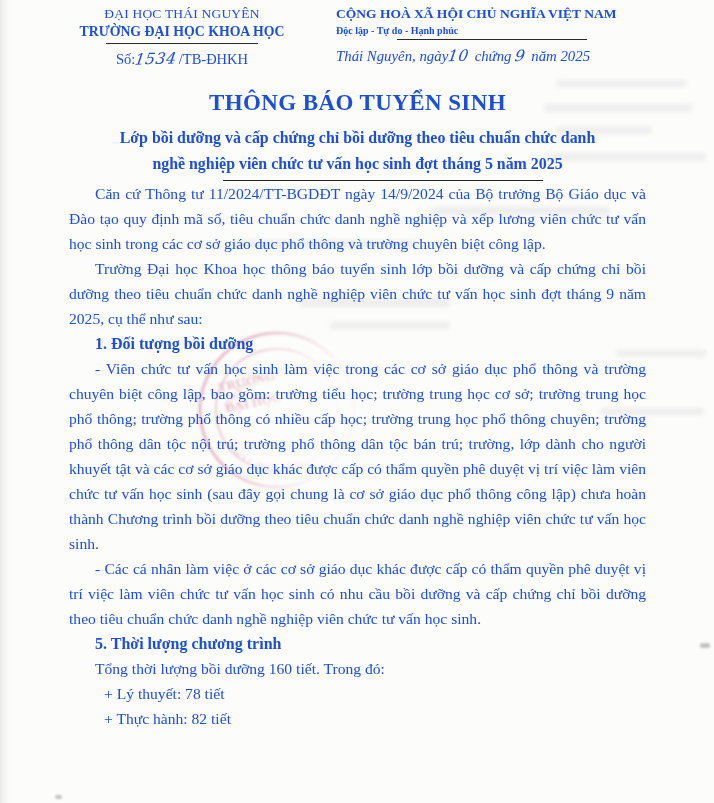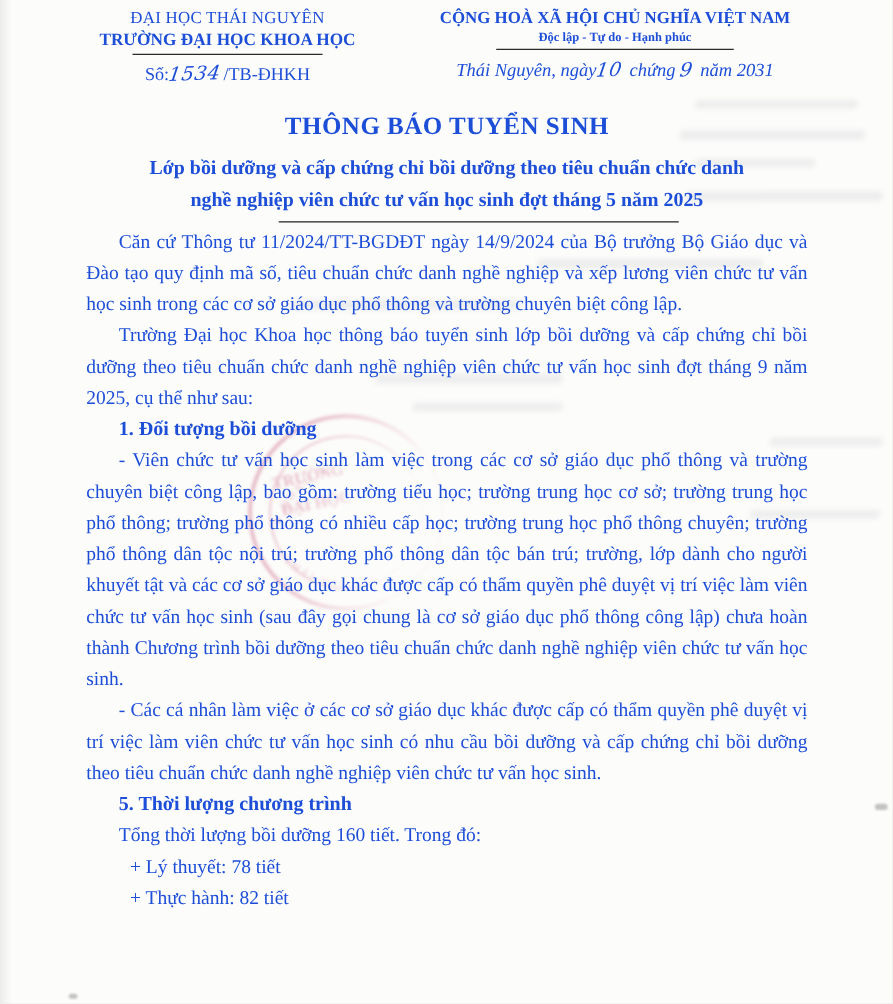--- a/index.html
+++ b/index.html
@@ -7,41 +7,41 @@
     position:relative;
     width:714px;height:803px;
     margin:0 auto;
     background:#fcfcfa;
     font-family:"Liberation Serif","DejaVu Serif",serif;
     color:#1d4ed8;
     overflow:hidden;
   }
   
   .hdr-left{position:absolute;left:58px;top:6px;width:248px;text-align:center;}
-  .hdr-right{position:absolute;left:336px;top:6px;width:312px;text-align:center;}
+  .hdr-right{position:absolute;left:336px;top:6px;width:312px;text-align:left;}
   .org1{font-size:13.5px;letter-spacing:.2px;}
   .org2{font-size:13.8px;font-weight:bold;margin-top:2px;}
   .org-underline{width:152px;border-top:1.4px solid #2a2a2a;margin:3px auto 0;}
   .doc-no{margin-top:6px;font-size:14.5px;}
   .nat1{font-size:13.5px;font-weight:bold;}
   .nat2{font-size:10px;font-weight:bold;margin-top:3px;}
   .nat-underline{width:190px;border-top:1.4px solid #2a2a2a;margin:3px auto 0;}
   .date-line{margin-top:7px;font-size:14.8px;font-style:italic;}
   .hand{
     display:inline-block;
     font-style:italic;
     font-family:"DejaVu Serif",serif;
     transform:skewX(-10deg) rotate(-2deg);
     letter-spacing:.5px;
     margin:0 2px 0 0;
     font-size:15.5px;
   }
   
   .title-block{position:absolute;left:69px;top:90px;width:577px;text-align:center;}
-  .t-main{font-size:20px;font-weight:bold;letter-spacing:.4px;font-family:Liberation Serif, serif;}
+  .t-main{font-size:23px;font-weight:bold;letter-spacing:.4px;font-family:Liberation Serif, serif;}
   .t-sub{font-size:15.9px;font-weight:bold;line-height:26px;margin-top:9px;}
   .t-underline{width:320px;border-top:1.6px solid #222;margin:3px 0 0 154px;}
   
   .body-block{position:absolute;left:69px;top:181px;width:577px;}
   .para{
     font-size:15.6px;line-height:25px;
     text-align:justify;text-indent:26px;margin:0;
   }
   .bold-heading{
     font-size:16px;font-weight:bold;line-height:25px;
@@ -118,21 +118,21 @@
       </div>
     </div>
     <div class="hdr-right">
       <div class="nat1">CỘNG HOÀ XÃ HỘI CHỦ NGHĨA VIỆT NAM</div>
       <div class="nat2">Độc lập - Tự do - Hạnh phúc</div>
       <div class="nat-underline"></div>
       <div class="date-line">
         <span>Thái Nguyên, ngày</span><span class="hand">10</span>
         <span>chứng</span>
         <span class="hand">9</span>
-        <span>năm 2031</span>
+        <span>năm 2025</span>
       </div>
     </div>
   </header>
 
   <section class="title-block">
     <div class="t-main">THÔNG BÁO TUYỂN SINH</div>
     <div class="t-sub">
       <div>Lớp bồi dưỡng và cấp chứng chỉ bồi dưỡng theo tiêu chuẩn chức danh</div>
       <div>nghề nghiệp viên chức tư vấn học sinh đợt tháng 5 năm 2025</div>
     </div>

